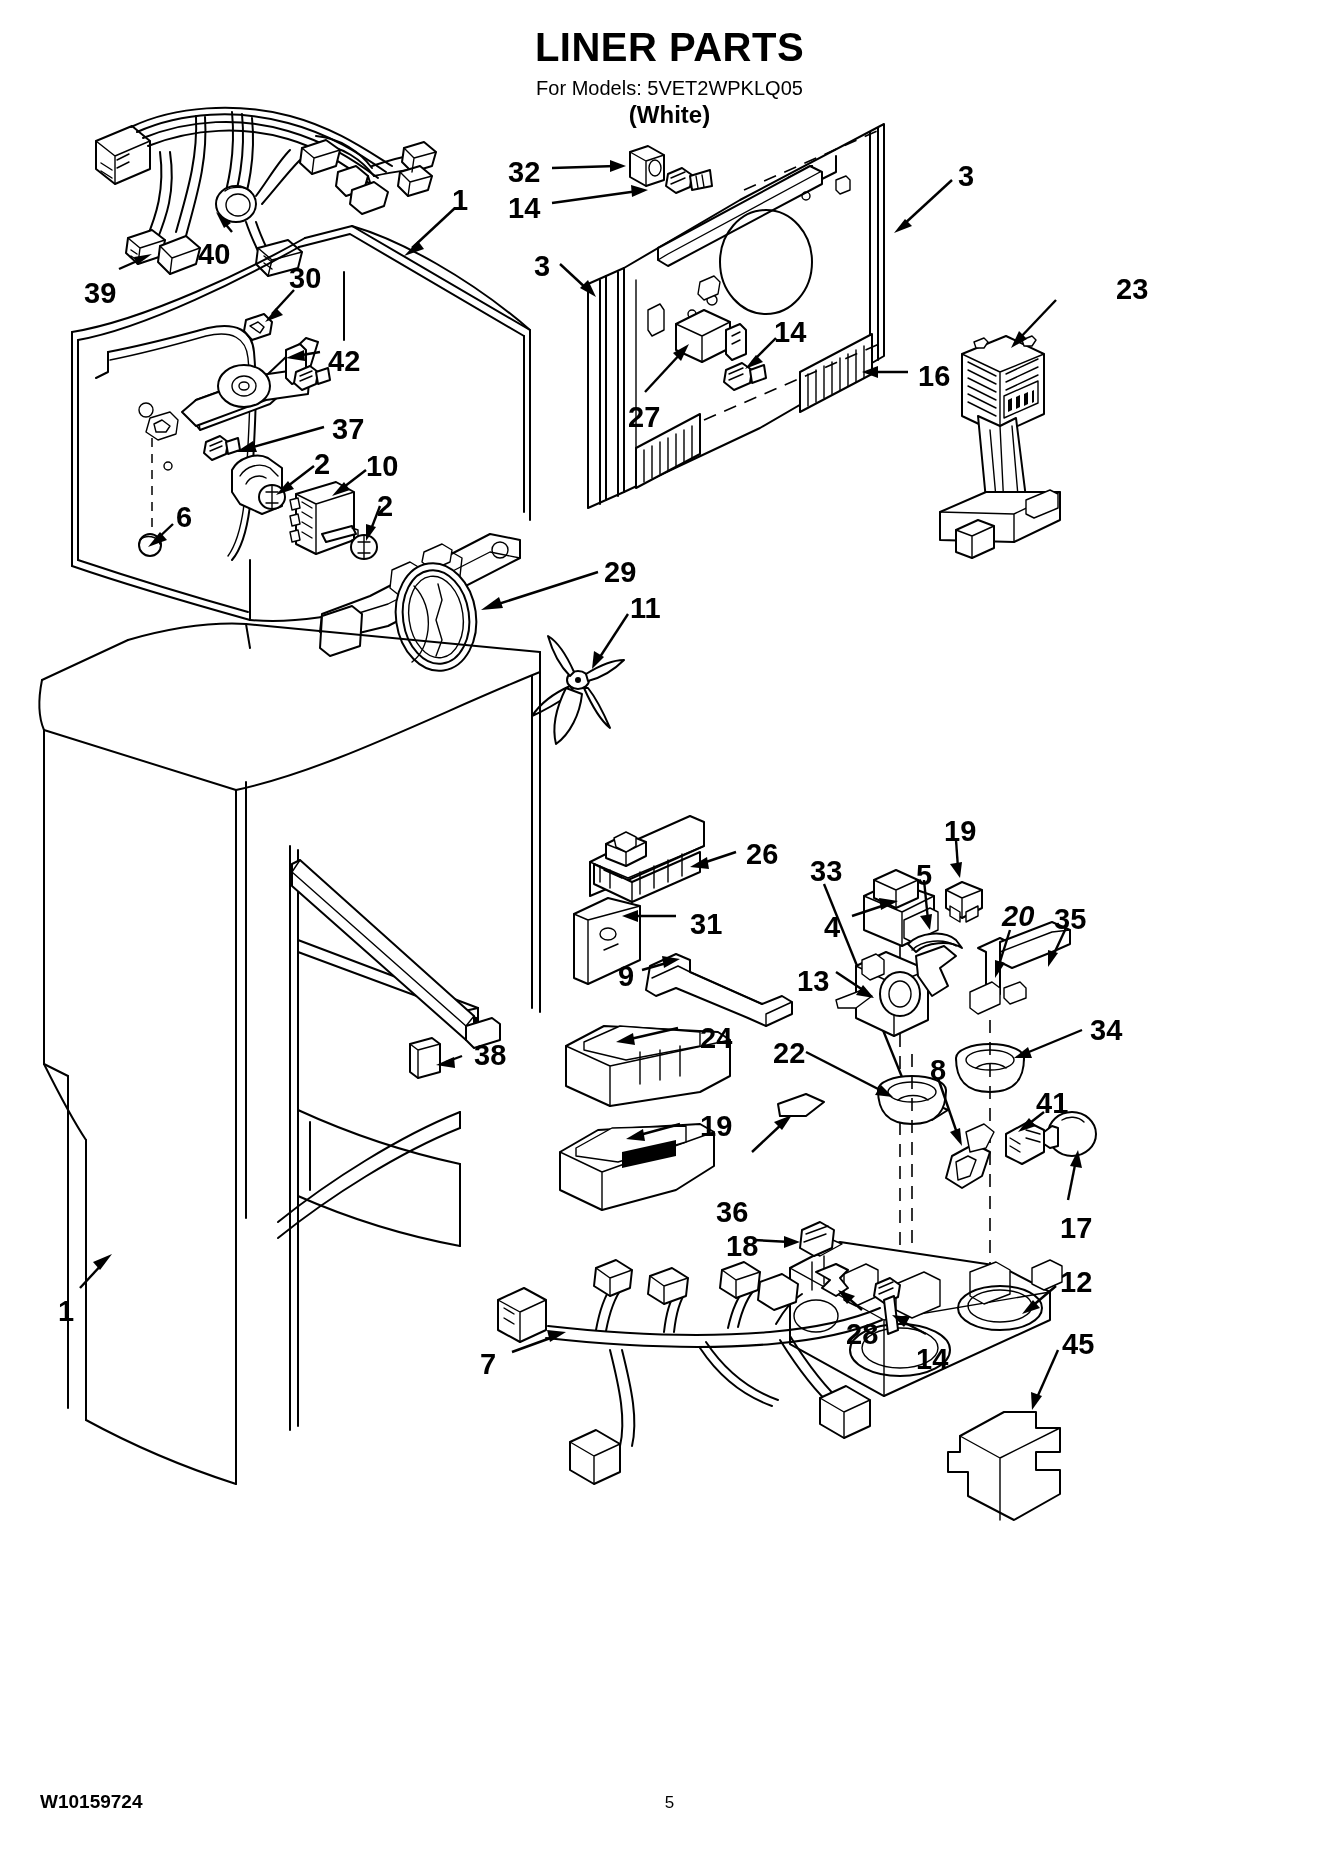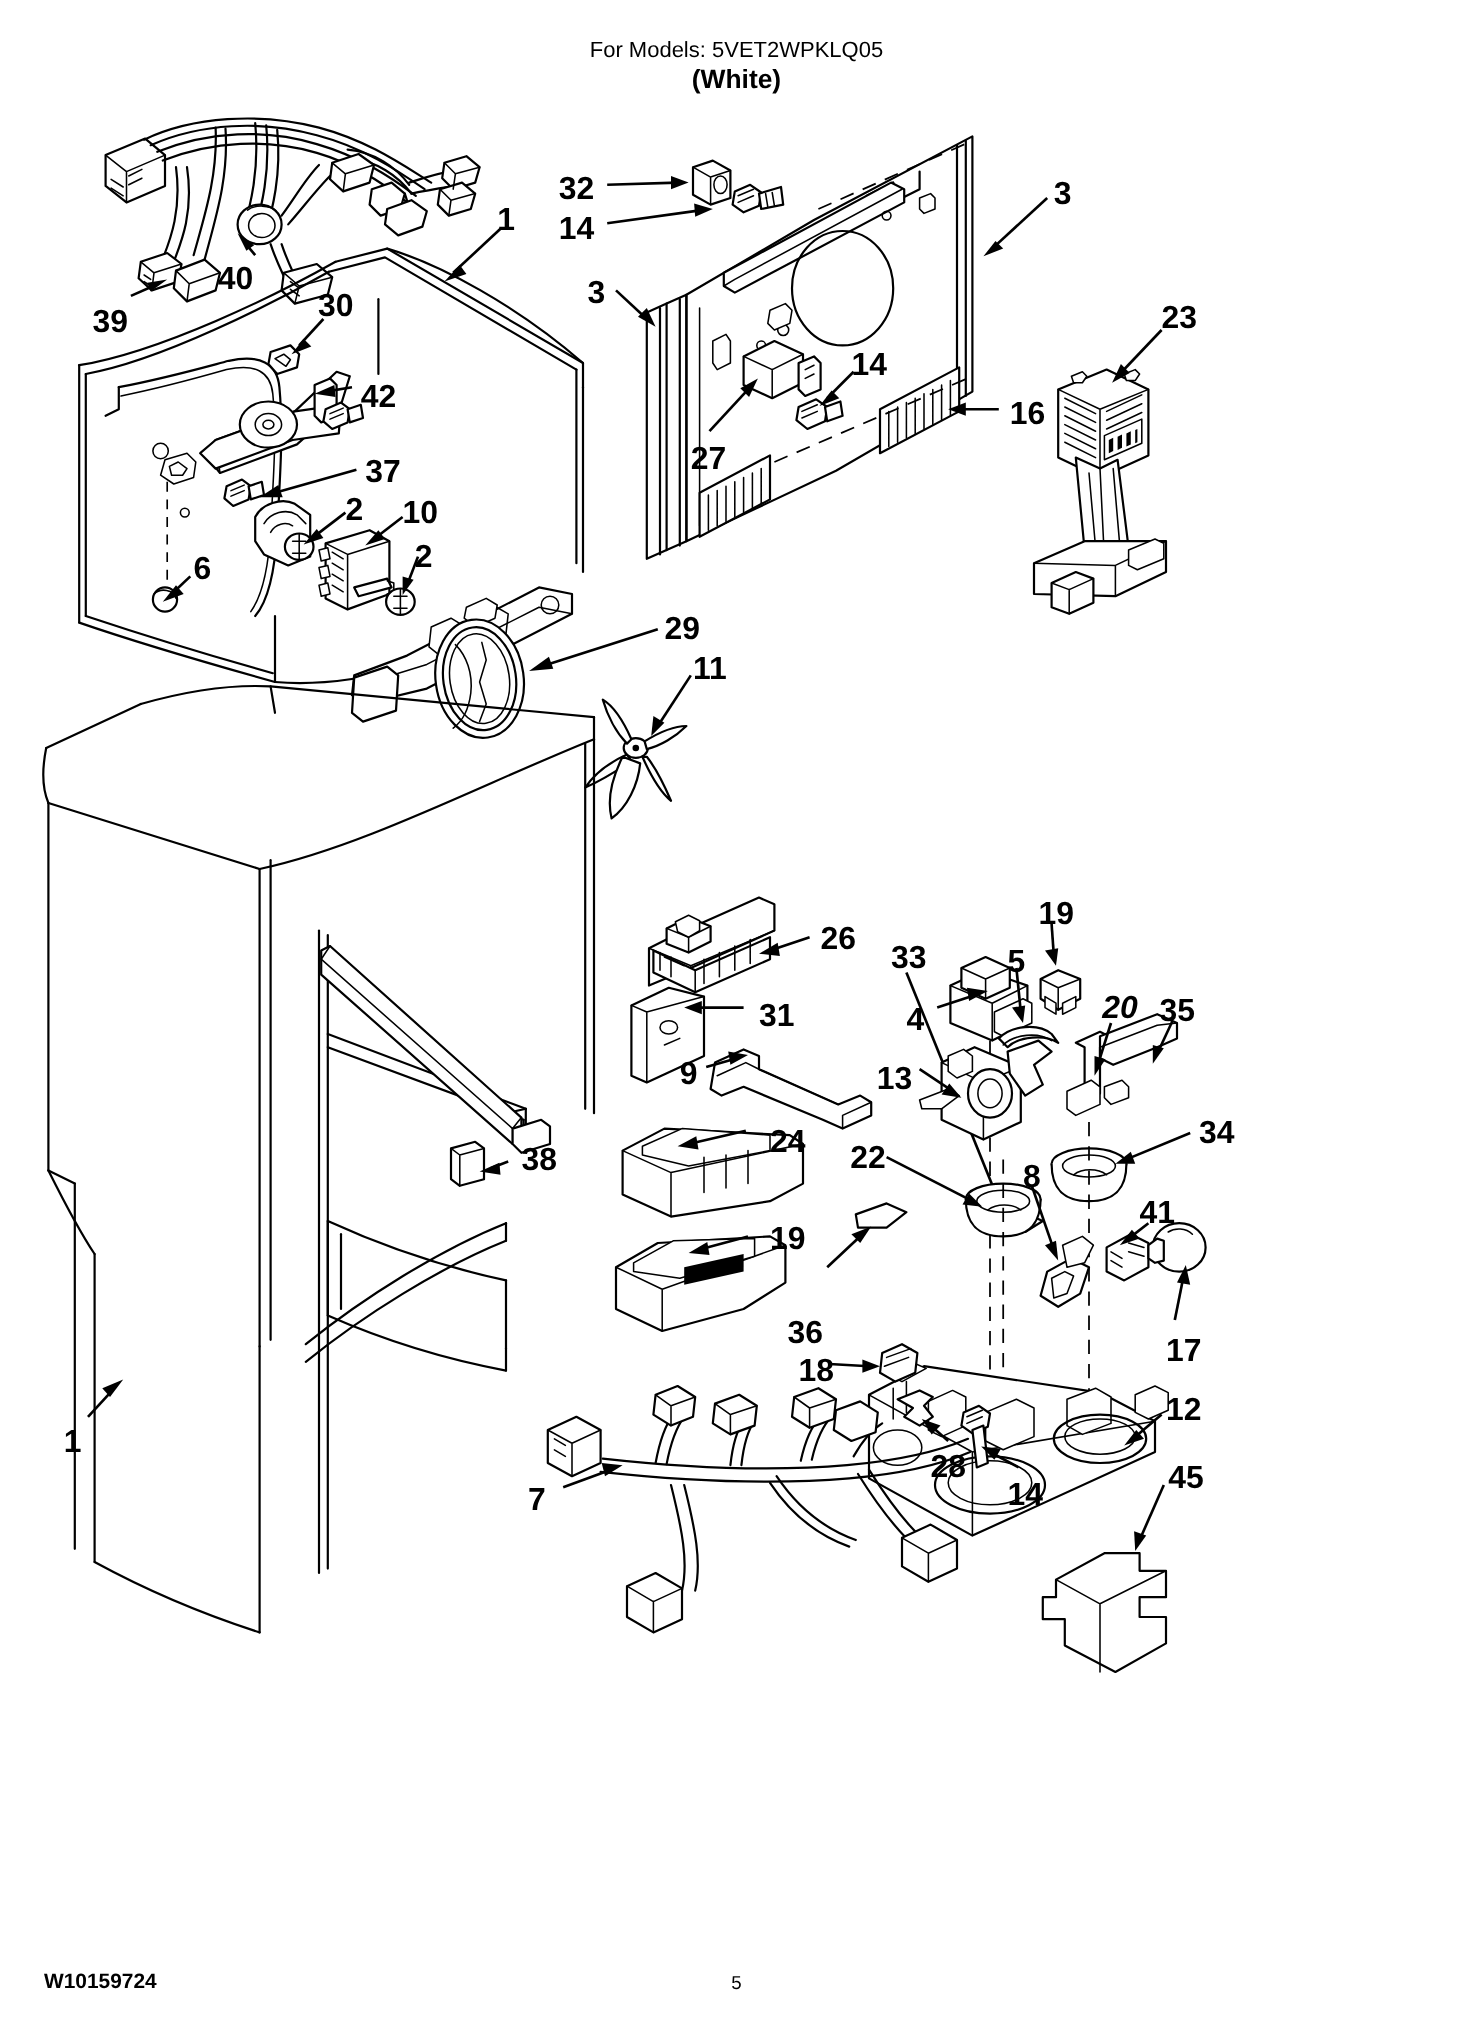--- a/index.html
+++ b/index.html
@@ -39,20 +39,21 @@
   .dash{fill:none;stroke:#000;stroke-width:1.6;stroke-dasharray:13 9;}
   .dash-s{fill:none;stroke:#000;stroke-width:1.5;stroke-dasharray:9 7;}
   .leader{fill:none;stroke:#000;stroke-width:2.4;stroke-linecap:butt;}
 </style>
 </head>
 <body>
 
 <div id="sheet">
 
   <div class="hdr">
+    <div class="title">LINER PARTS</div>
     <div class="subtitle">For Models: 5VET2WPKLQ05</div>
     <div class="subtitle2">(White)</div>
   </div>
 
   <svg id="art" viewBox="0 0 1339 1849">
 
     <g>
 
       <path class="fillw" d="M96,141 L132,126 L150,141 L150,169 L115,184 L96,169 Z"></path>
       <path class="ln-t" d="M96,141 L115,156 L150,141 M115,156 L115,184"></path>
@@ -693,21 +694,21 @@
       <div class="co" style="left: 314px; top: 450px;">2</div>
       <div class="co" style="left: 366px; top: 452px;">10</div>
       <div class="co" style="left: 377px; top: 492px;">2</div>
       <div class="co" style="left: 508px; top: 158px;">32</div>
       <div class="co" style="left: 508px; top: 194px;">14</div>
       <div class="co" style="left: 534px; top: 252px;">3</div>
       <div class="co" style="left: 628px; top: 403px;">27</div>
       <div class="co" style="left: 774px; top: 318px;">14</div>
       <div class="co" style="left: 958px; top: 162px;">3</div>
       <div class="co" style="left: 918px; top: 362px;">16</div>
-      <div class="co" style="left: 1056px; top: 275px; text-align: right;">23</div>
+      <div class="co" style="left: 1116px; top: 275px; text-align: right;">23</div>
       <div class="co" style="left: 604px; top: 558px;">29</div>
       <div class="co" style="left: 630px; top: 594px;">11</div>
       <div class="co" style="left: 746px; top: 840px;">26</div>
       <div class="co" style="left: 810px; top: 857px;">33</div>
       <div class="co" style="left: 944px; top: 817px;">19</div>
       <div class="co" style="left: 916px; top: 861px;">5</div>
       <div class="co" style="left: 824px; top: 913px;">4</div>
       <div class="co" style="left: 1002px; top: 902px; font-style: italic;">20</div>
       <div class="co" style="left: 1054px; top: 905px; text-align: center;">35</div>
       <div class="co" style="left: 690px; top: 910px;">31</div>

